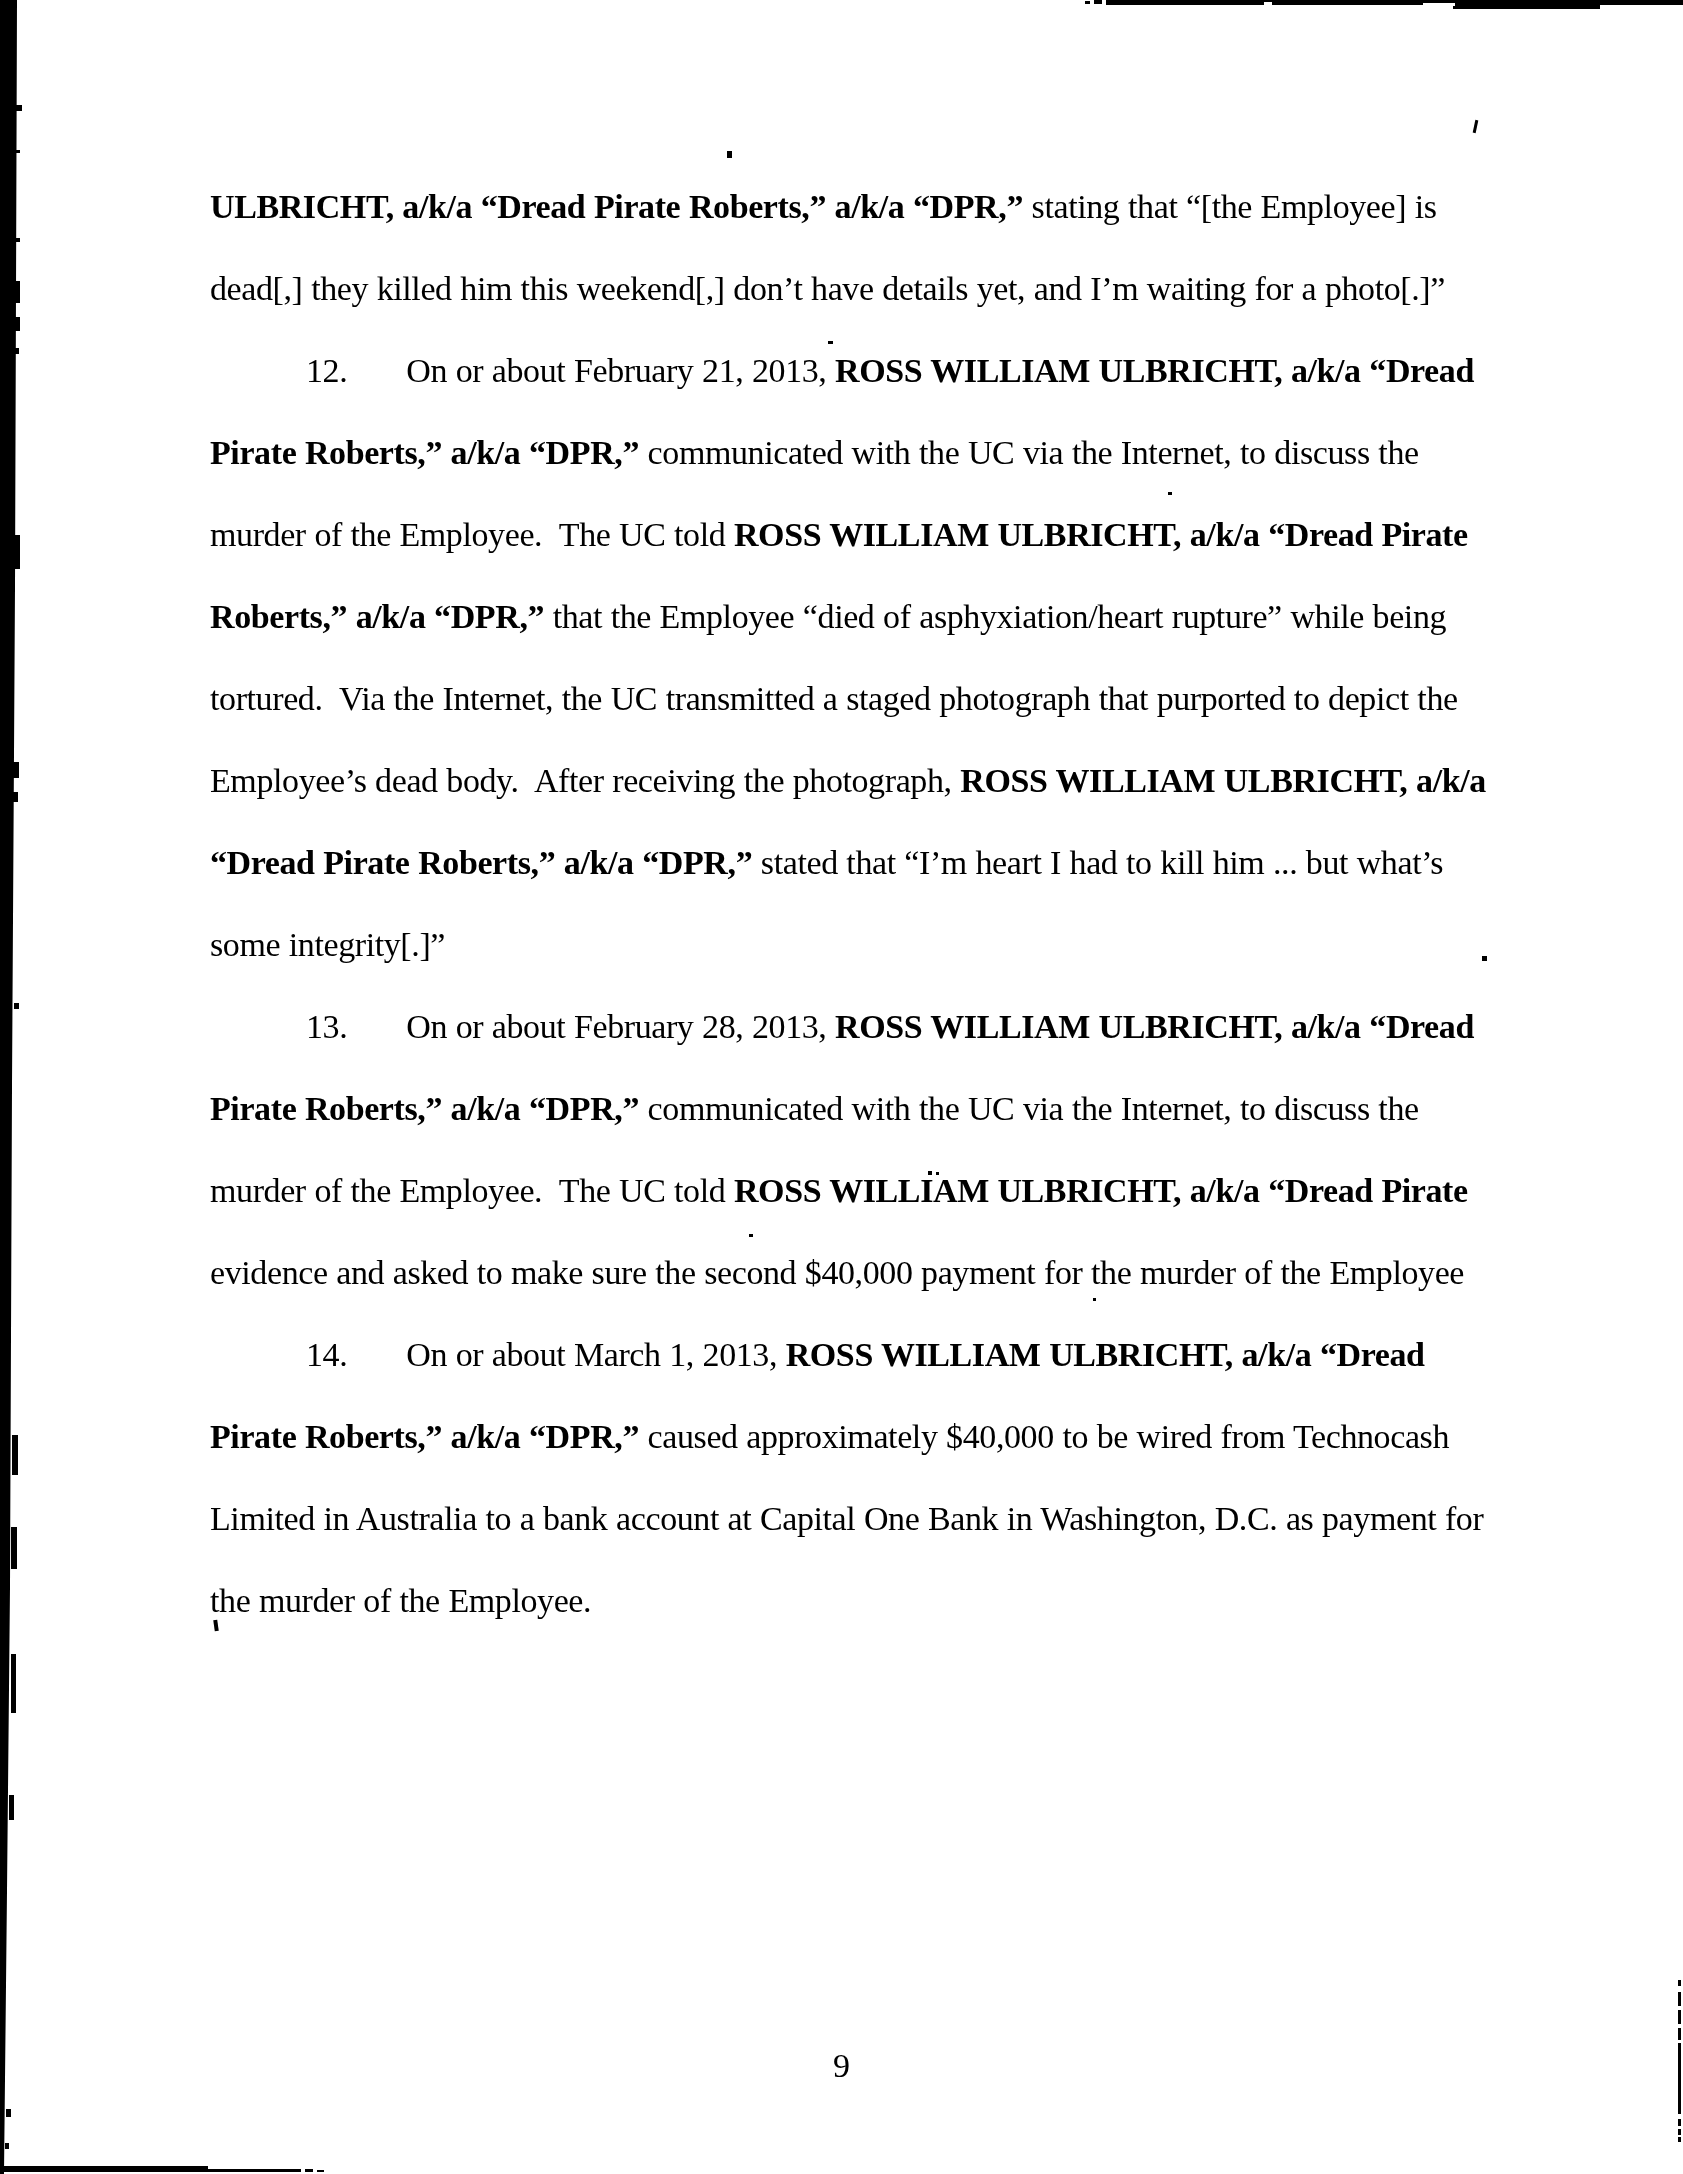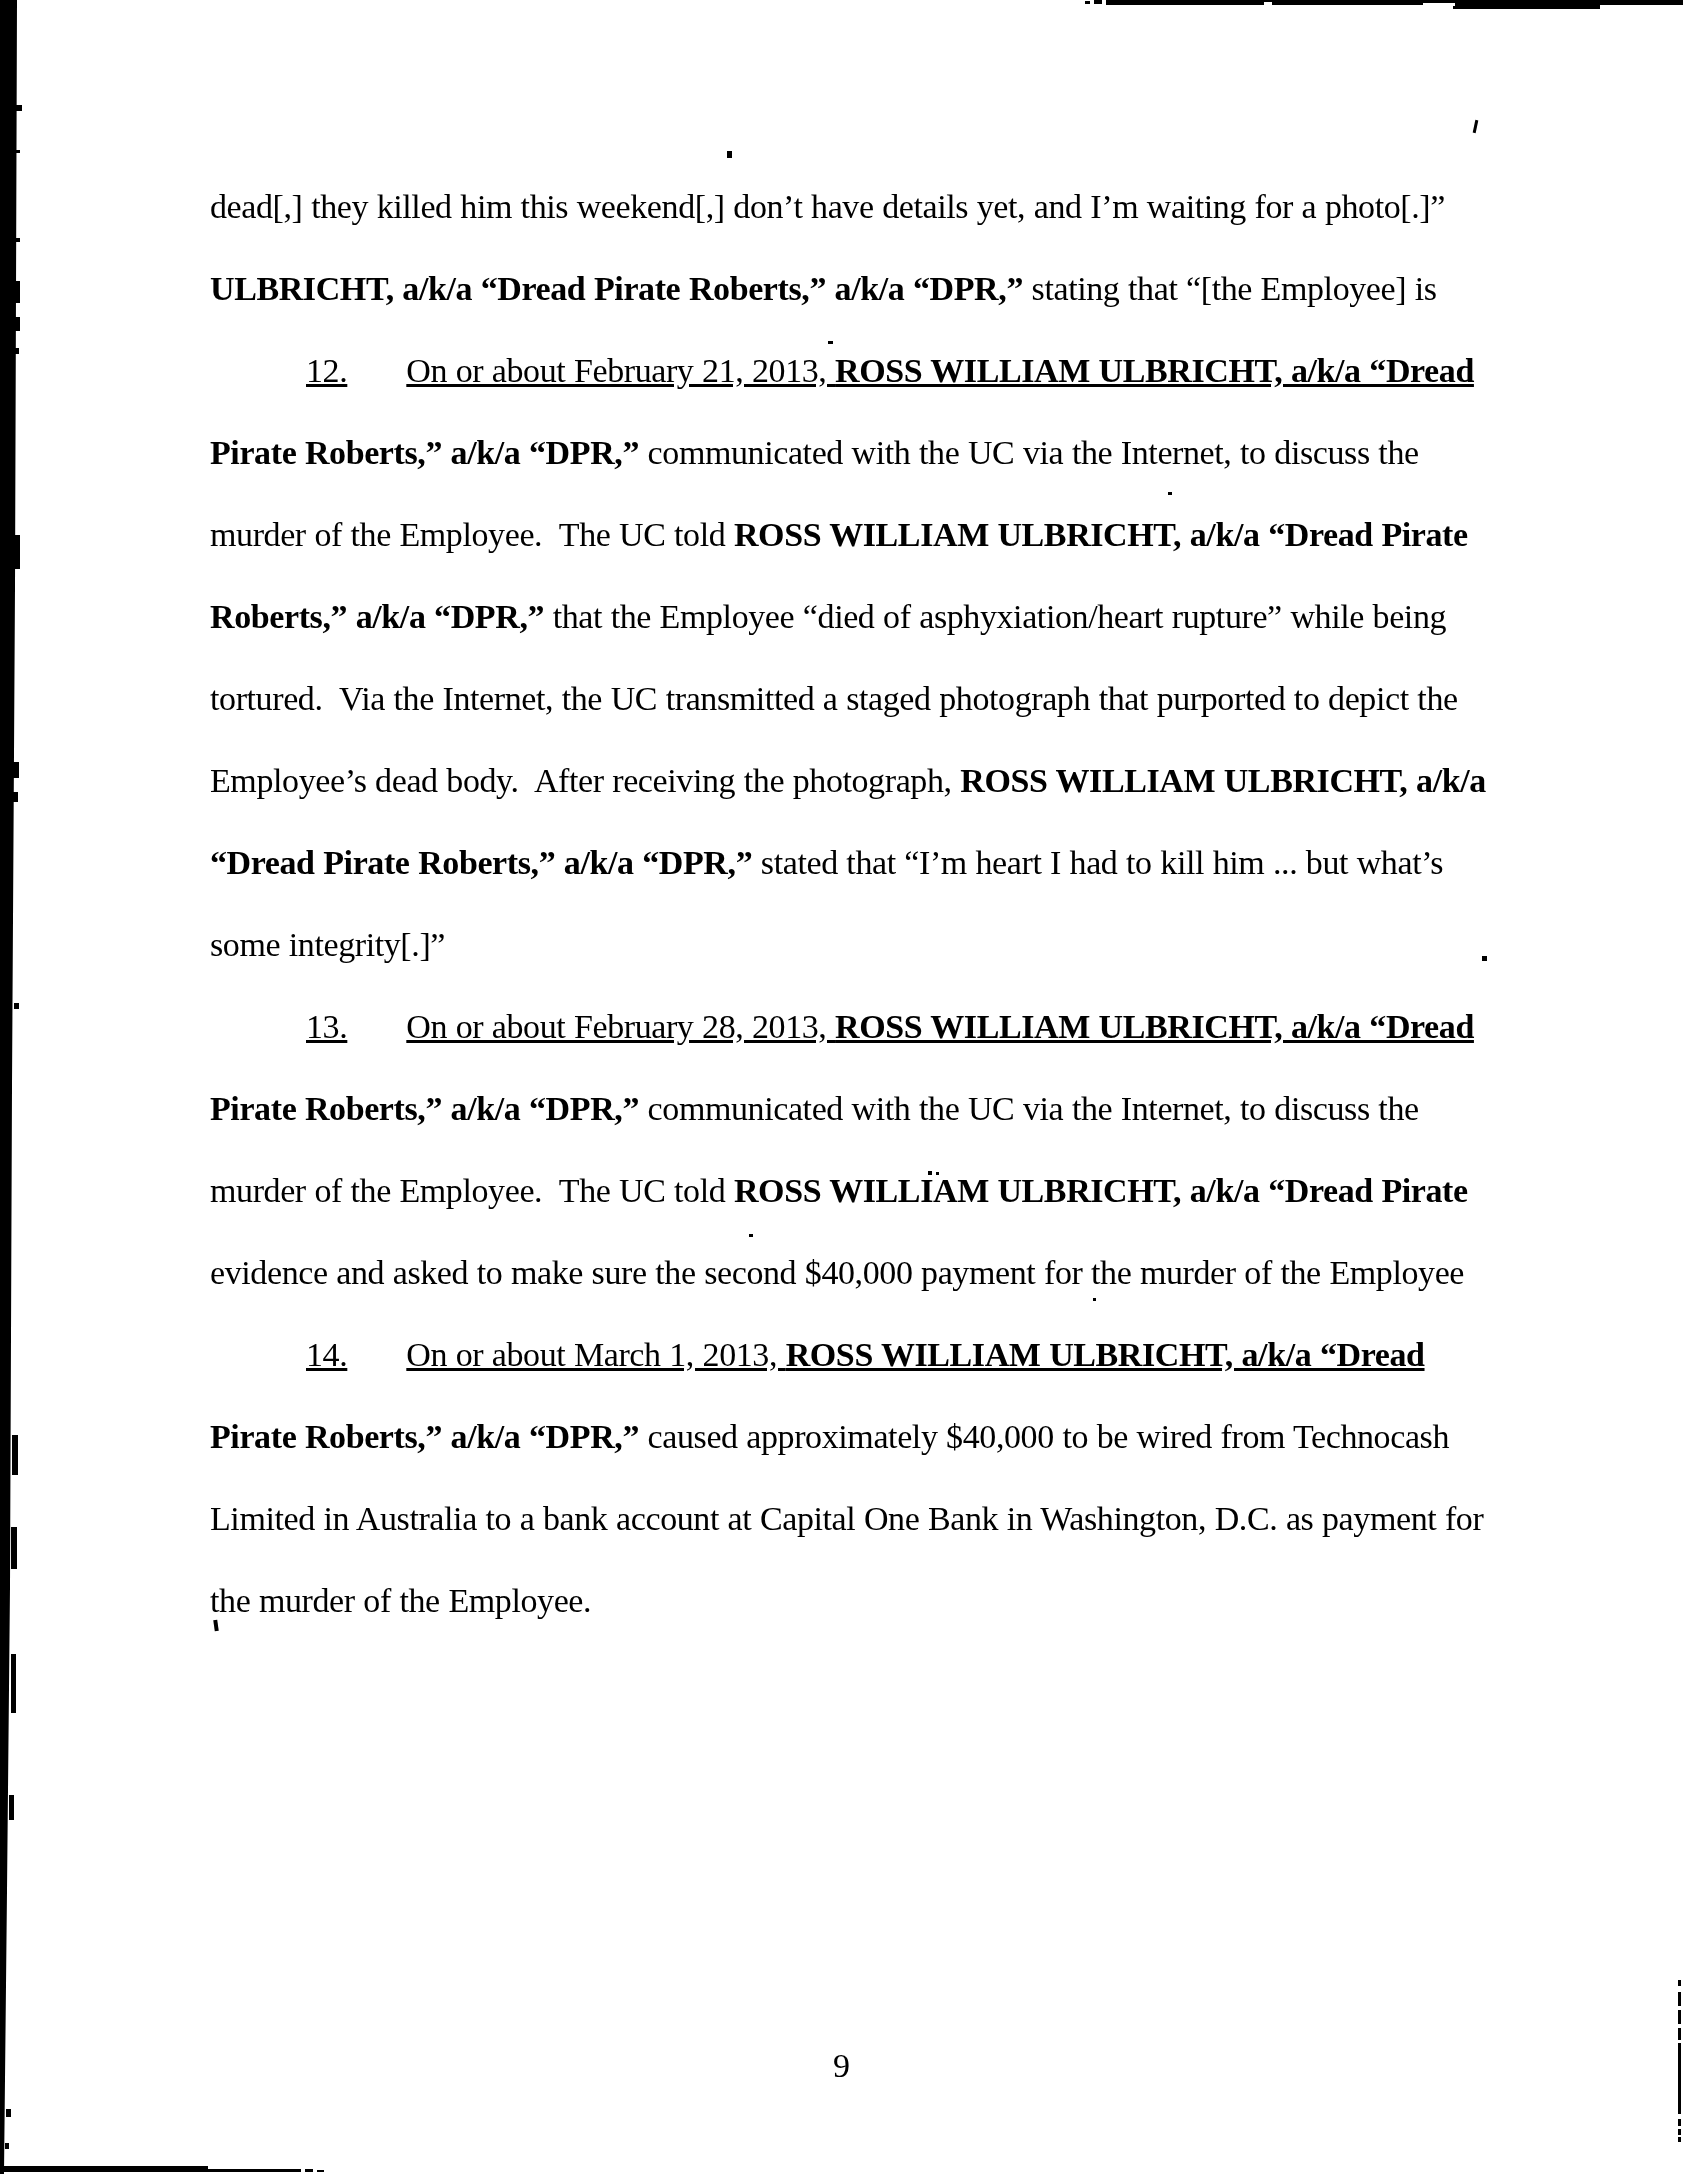--- a/index.html
+++ b/index.html
@@ -16,42 +16,42 @@
     position:absolute;left:210px;top:166px;width:1327px;
   }
   .line{
     height:82px;line-height:82px;
     white-space:pre;
     font-size:34px;
     letter-spacing:-0.4px;
     word-spacing:0.5px;
   }
   .line .b{font-weight:bold;}
-  .line.indent{padding-left:96px;text-decoration:underline;}
+  .line.indent{padding-left:96px;}
   .gap{display:inline-block;width:59px;}
   .pageno{
     position:absolute;top:2045px;left:0;width:1683px;
     text-align:center;font-size:34px;line-height:42px;
   }
   
   .art{position:absolute;background:#000;}
   .artw{position:absolute;background:#fff;}
   .left-strip{
     position:absolute;left:0;top:0;width:22px;height:2174px;background:#000;
     clip-path:polygon(0 0,17px 0,15px 27%,12px 50%,10px 73%,7px 87%,4px 100%,0 100%);
   }
 </style>
 </head>
 <body>
 
 <div class="page">
 
   <div class="text-block">
+      <div class="line"><span class="b">ULBRICHT, a/k/a “Dread Pirate Roberts,” a/k/a “DPR,”</span><span> stating that “[the Employee] is</span></div>
       <div class="line"><span>dead[,] they killed him this weekend[,] don’t have details yet, and I’m waiting for a photo[.]”</span></div>
-      <div class="line"><span class="b">ULBRICHT, a/k/a “Dread Pirate Roberts,” a/k/a “DPR,”</span><span> stating that “[the Employee] is</span></div>
       <div class="line indent"><span>12.</span><span class="gap"></span><span>On or about February 21, 2013, </span><span class="b">ROSS WILLIAM ULBRICHT, a/k/a “Dread</span></div>
       <div class="line"><span class="b">Pirate Roberts,” a/k/a “DPR,”</span><span> communicated with the UC via the Internet, to discuss the</span></div>
       <div class="line"><span>murder of the Employee.  The UC told </span><span class="b">ROSS WILLIAM ULBRICHT, a/k/a “Dread Pirate</span></div>
       <div class="line"><span class="b">Roberts,” a/k/a “DPR,”</span><span> that the Employee “died of asphyxiation/heart rupture” while being</span></div>
       <div class="line"><span>tortured.  Via the Internet, the UC transmitted a staged photograph that purported to depict the</span></div>
       <div class="line"><span>Employee’s dead body.  After receiving the photograph, </span><span class="b">ROSS WILLIAM ULBRICHT, a/k/a</span></div>
       <div class="line"><span class="b">“Dread Pirate Roberts,” a/k/a “DPR,”</span><span> stated that “I’m heart I had to kill him ... but what’s</span></div>
       <div class="line"><span>some integrity[.]”</span></div>
       <div class="line indent"><span>13.</span><span class="gap"></span><span>On or about February 28, 2013, </span><span class="b">ROSS WILLIAM ULBRICHT, a/k/a “Dread</span></div>
       <div class="line"><span class="b">Pirate Roberts,” a/k/a “DPR,”</span><span> communicated with the UC via the Internet, to discuss the</span></div>

